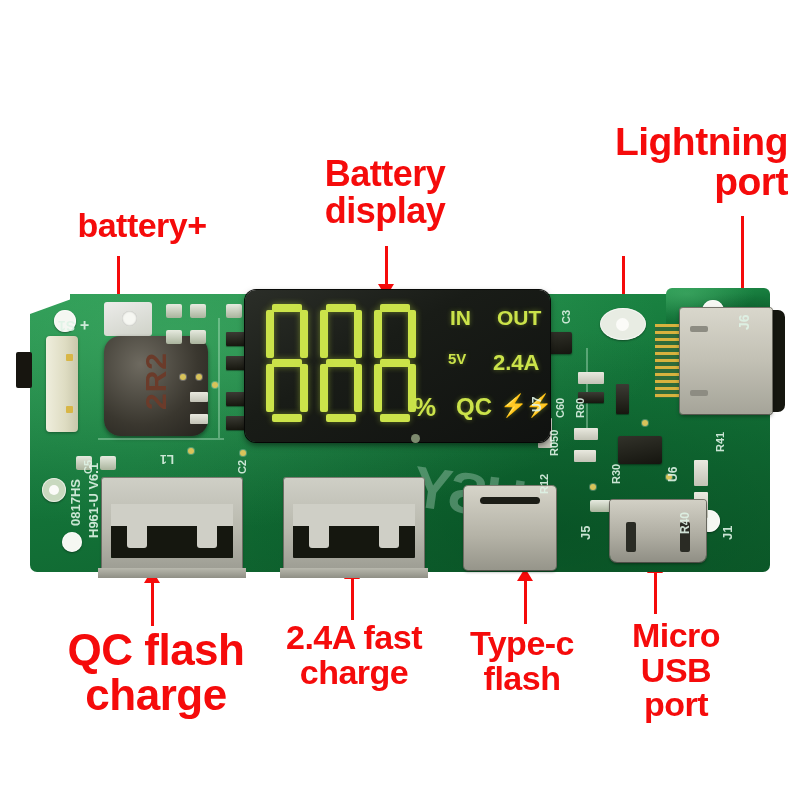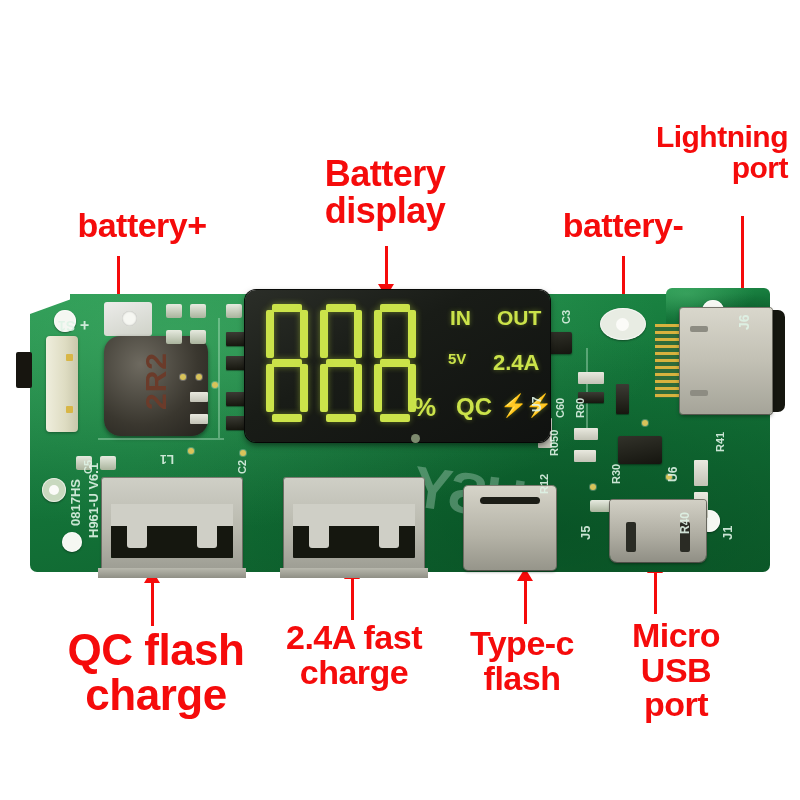--- a/index.html
+++ b/index.html
@@ -154,23 +154,22 @@
 </head>
 <body>
 
 <div id="stage">
 
   <div class="ann c" style="left:276px;top:156px;width:218px;font-size:36px;">Battery
 display</div>
 
   <div class="ann c" style="left:32px;top:208px;width:220px;font-size:34px;">battery+</div>
 
-  <div class="ann c" style="left:528px;top:208px;width:190px;font-size:34px;">battery-</div>
-
-  <div class="ann r" style="left:572px;top:122px;width:216px;font-size:30px;">Lightning
+
+  <div class="ann r" style="left:572px;top:122px;width:216px;font-size:39px;">Lightning
 port</div>
 
   <div class="ann c" style="left:58px;top:628px;width:196px;font-size:44px;">QC flash
 charge</div>
 
   <div class="ann c" style="left:252px;top:620px;width:204px;font-size:34px;">2.4A fast
 charge</div>
 
   <div class="ann c" style="left:440px;top:626px;width:164px;font-size:34px;">Type-c
 flash</div>

